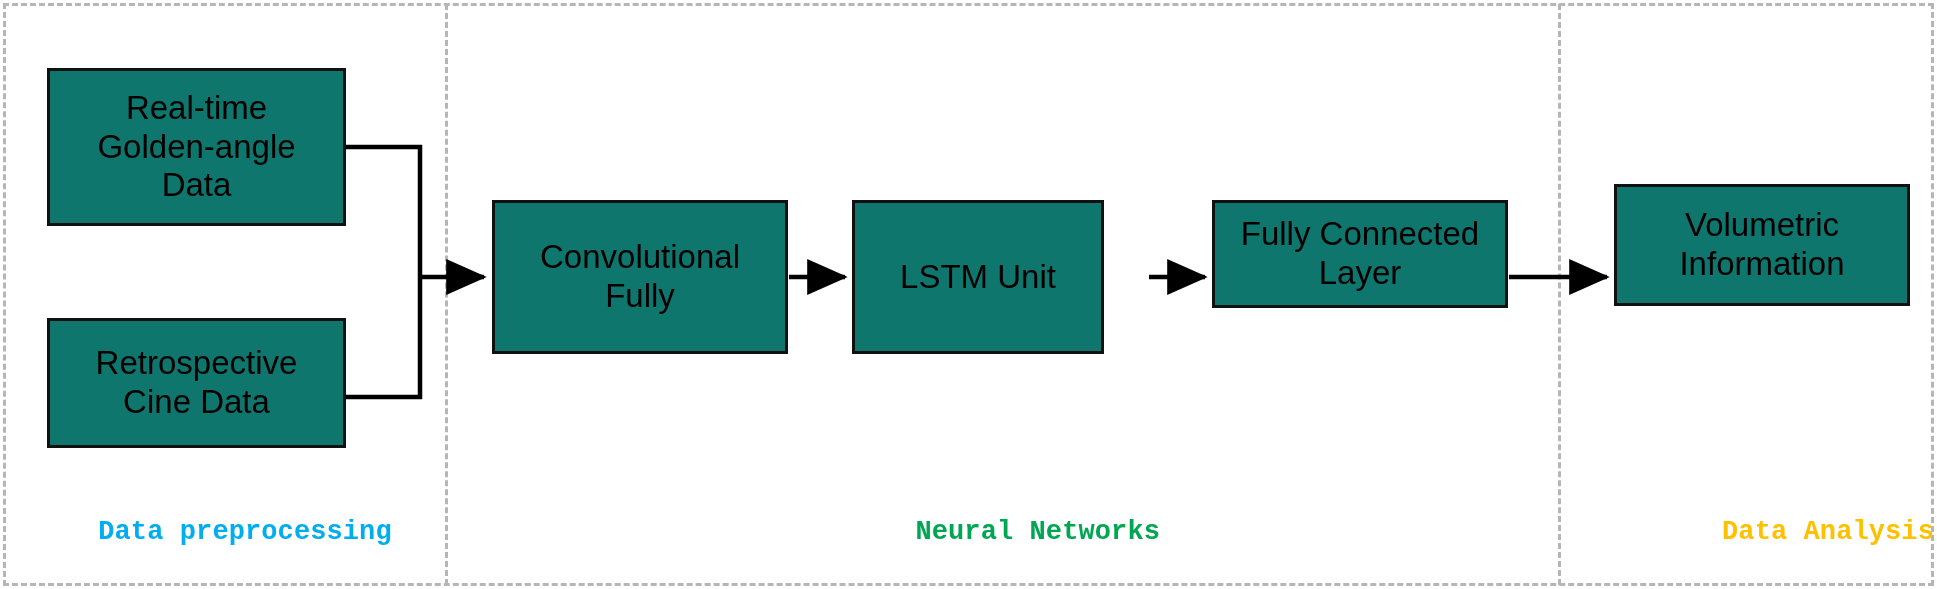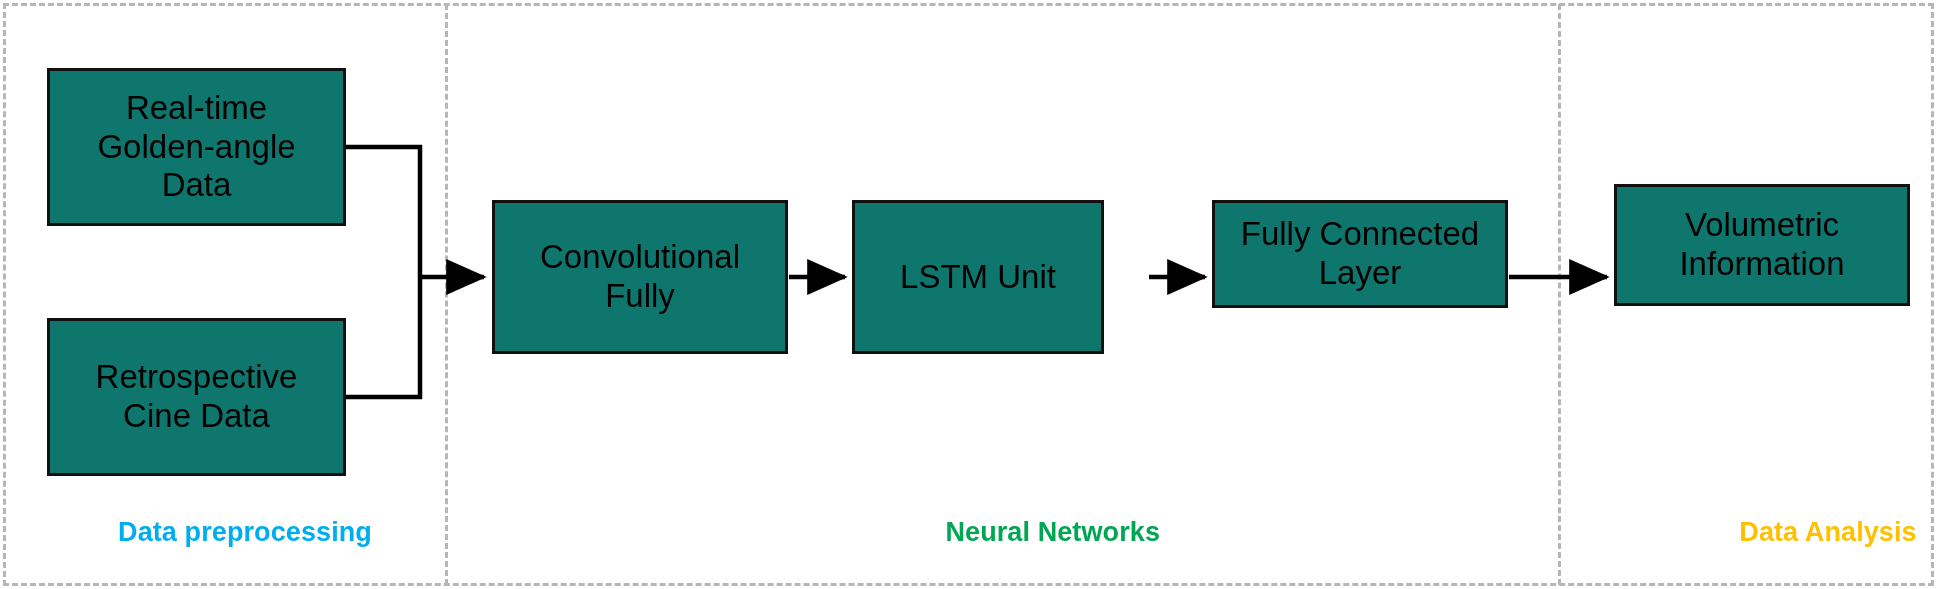--- a/index.html
+++ b/index.html
@@ -59,21 +59,21 @@
     line-height: 1.18;
     font-weight: 400;
     padding: 0 8px;
   }
   .node-box .node-label {
     display: block;
     white-space: pre-line;
   }
 
   #box-realtime    { left:  47px; top:  68px; width: 299px; height: 158px; }
-  #box-retro       { left:  47px; top: 318px; width: 299px; height: 158px; }
+  #box-retro       { left:  47px; top: 318px; width: 299px; height: 130px; }
   #box-conv        { left: 492px; top: 200px; width: 296px; height: 154px; }
   #box-lstm        { left: 852px; top: 200px; width: 252px; height: 154px; }
   #box-fc          { left:1212px; top: 200px; width: 296px; height: 108px; }
   #box-volumetric  { left:1614px; top: 184px; width: 296px; height: 122px; }
 
   
   #connectors {
     position: absolute;
     left: 0;
     top: 0;
@@ -84,20 +84,21 @@
 
   
   .section-caption {
     position: absolute;
     top: 517px;
     text-align: center;
     font-size: 27px;
     font-weight: bold;
     white-space: nowrap;
     letter-spacing: 0.1px;
+    font-family: Liberation Mono, monospace;
   }
   #caption-preprocessing { left:  60px; width: 370px; }
   #caption-neural        { left: 760px; width: 400px; text-align: right; }
   #caption-analysis      { left:1648px; width: 360px; }
 </style>
 </head>
 <body>
 
 <div id="figure">
 

